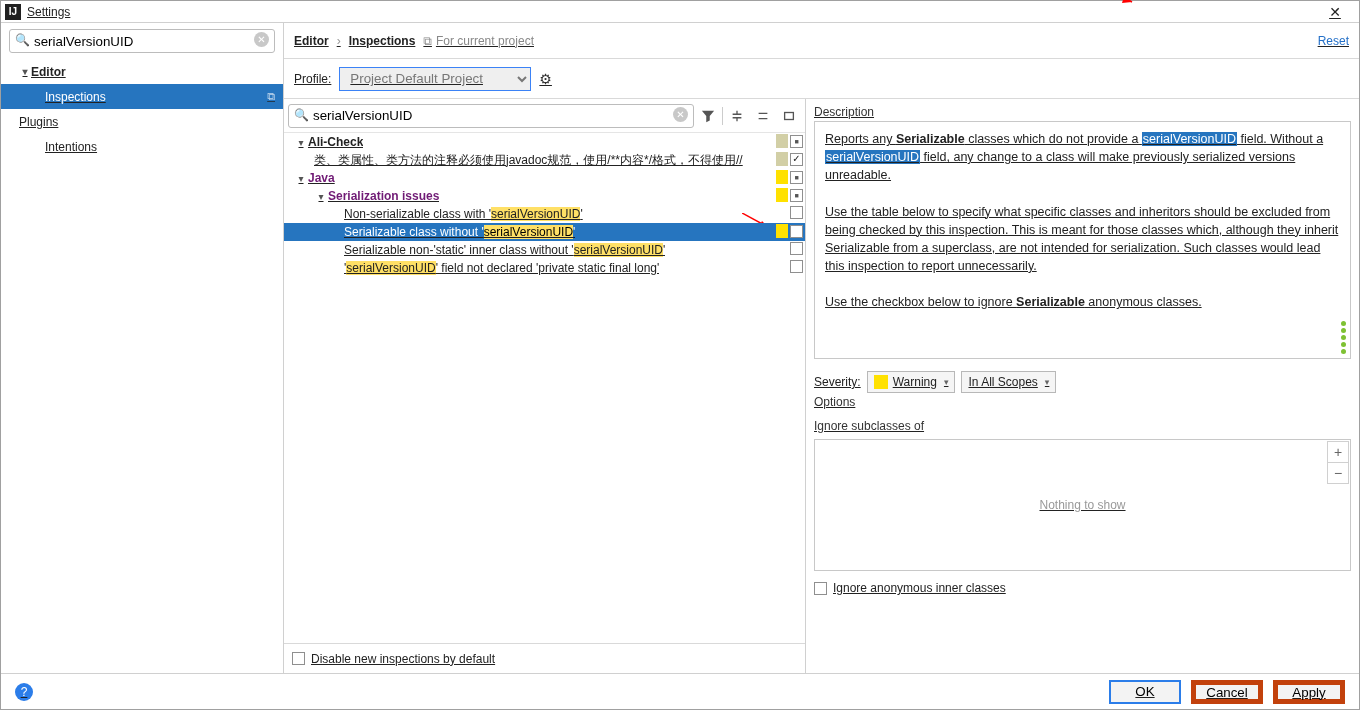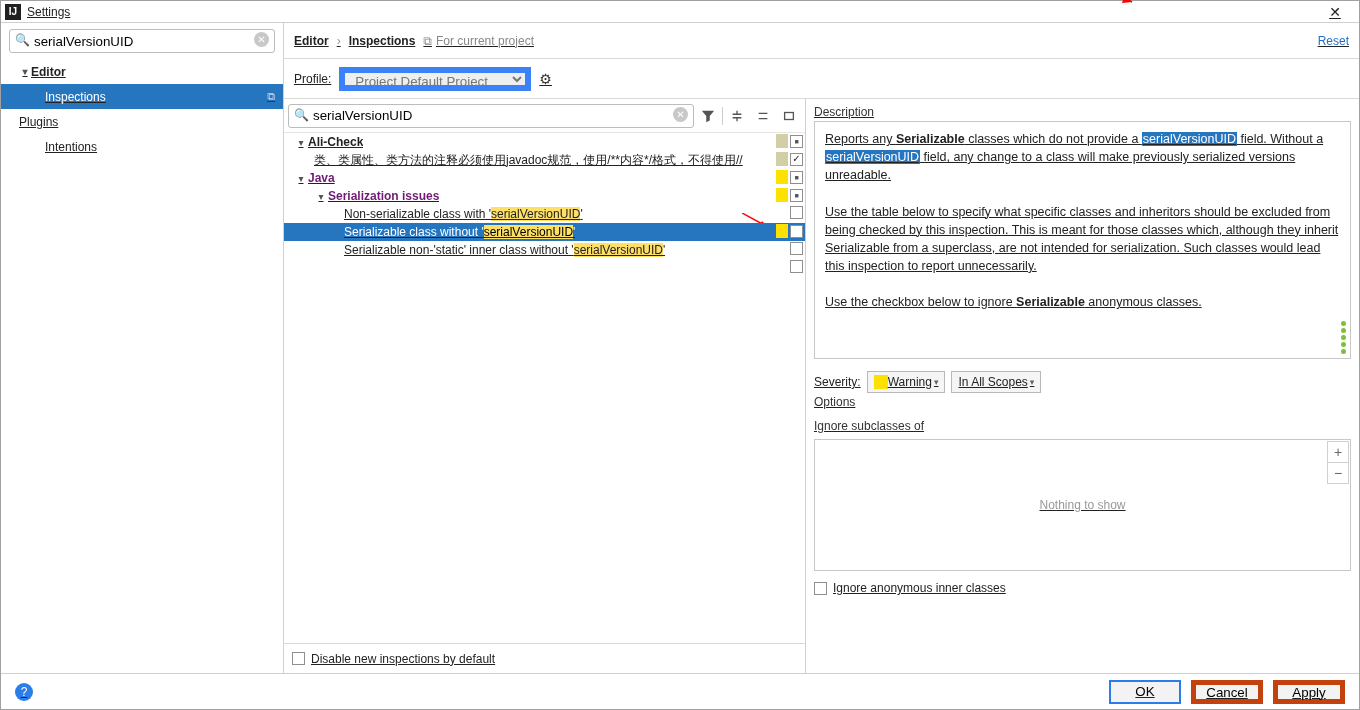--- a/index.html
+++ b/index.html
@@ -28,21 +28,21 @@
 
 
 .main { flex: 1; display: flex; flex-direction: column; min-width: 0; }
 .breadcrumb { height: 36px; display: flex; align-items: center; padding: 0 10px; border-bottom: 1px solid #d9d9d9; gap: 8px; }
 .breadcrumb .lbl { font-weight: bold; }
 .breadcrumb .sep { color: #999; }
 .breadcrumb .proj { color: #888; display: flex; align-items: center; gap: 4px; }
 .breadcrumb .reset { margin-left: auto; color: #2470c8; cursor: pointer; }
 
 .profilebar { height: 40px; display: flex; align-items: center; padding: 0 10px; gap: 8px; border-bottom: 1px solid #d9d9d9; }
-.profilebar select { height: 24px; width: 192px; border: 6px solid #3b82f6; padding: 0 6px; color: #777; }
+.profilebar select { height: 24px; width: 192px; border: 1px solid #3b82f6; padding: 0 6px; color: #777; }
 .profilebar .gear { font-size: 14px; color: #333; cursor: pointer; }
 
 .body { flex: 1; display: flex; min-height: 0; }
 
 
 .tree-col { width: 522px; border-right: 1px solid #d0d0d0; display: flex; flex-direction: column; }
 .tc-toolbar { height: 34px; display: flex; align-items: center; padding: 0 4px 0 4px; gap: 2px; border-bottom: 1px solid #e5e5e5; }
 .tc-search { flex: 1; position: relative; }
 .tc-search input { width: 100%; height: 24px; border: 1px solid #bcbcbc; border-radius: 3px; padding: 0 24px; outline: none; }
 .tc-search .mag { position: absolute; left: 6px; top: 4px; font-size: 12px; color: #888; }
@@ -74,21 +74,21 @@
 
 .detail-col { flex: 1; display: flex; flex-direction: column; padding: 4px 8px 0 8px; min-width: 0; position: relative; }
 .detail-col .sec-label { color: #333; margin: 2px 0 2px 0; }
 .desc-box { border: 1px solid #c8c8c8; padding: 8px 10px; font-size: 12.5px; line-height: 1.45; color: #222; height: 238px; position: relative; overflow: hidden; }
 .desc-box .term { background: #2675BF; color: #fff; padding: 0 1px; }
 .desc-box b { font-weight: bold; }
 .drag-dots { position: absolute; right: 4px; bottom: 4px; display: flex; flex-direction: column; gap: 2px; }
 .drag-dots span { width: 5px; height: 5px; border-radius: 50%; background: #7ec133; }
 
 .sev-row { display: flex; align-items: center; gap: 6px; margin-top: 12px; }
-.sev-btn { border: 1px solid #b8b8b8; height: 22px; display: flex; align-items: center; padding: 0 6px; cursor: pointer; background: #f5f5f5; }
+.sev-btn { border: 1px solid #b8b8b8; height: 22px; display: flex; align-items: center; padding: 0 6px; gap: 5px; cursor: pointer; background: #f5f5f5; }
 .sev-btn .sw { width: 14px; height: 14px; background: #ffe100; }
 .sev-btn .dd { font-size: 9px; color: #666; margin-left: 2px; }
 
 .opt-label { margin-top: 14px; }
 .sub-label { margin-top: 8px; color: #333; }
 .listbox { margin-top: 6px; border: 1px solid #c8c8c8; height: 132px; position: relative; display: flex; align-items: center; justify-content: center; color: #999; }
 .lb-btns { position: absolute; right: 1px; top: 1px; width: 22px; display: flex; flex-direction: column; }
 .lb-btns div { height: 22px; border: 1px solid #d0d0d0; display: flex; align-items: center; justify-content: center; font-size: 14px; color: #666; cursor: pointer; margin-bottom: -1px; }
 
 .anon-row { display: flex; align-items: center; gap: 6px; margin-top: 10px; }
@@ -240,20 +240,21 @@
                   <span class="cb chk"></span>
                 </div>
               </div>
               <div class="trow" style="padding-left: 60px;">
                 <span class="txt" style="max-width: 420px;">Serializable non-'static' inner class without '<span class="hl">serialVersionUID</span>'</span>
                 <div class="swatches">
                   <span class="cb"></span>
                 </div>
               </div>
               <div class="trow" style="padding-left: 60px;">
+                <span class="txt" style="max-width: 420px;">'<span class="hl">serialVersionUID</span>' field not declared 'private static final long'</span>
                 <div class="swatches">
                   <span class="cb"></span>
                 </div>
               </div>
             </div>
 
           <div class="disable-row">
             <span class="cb"></span>
             <span>Disable new inspections by default</span>
           </div>

